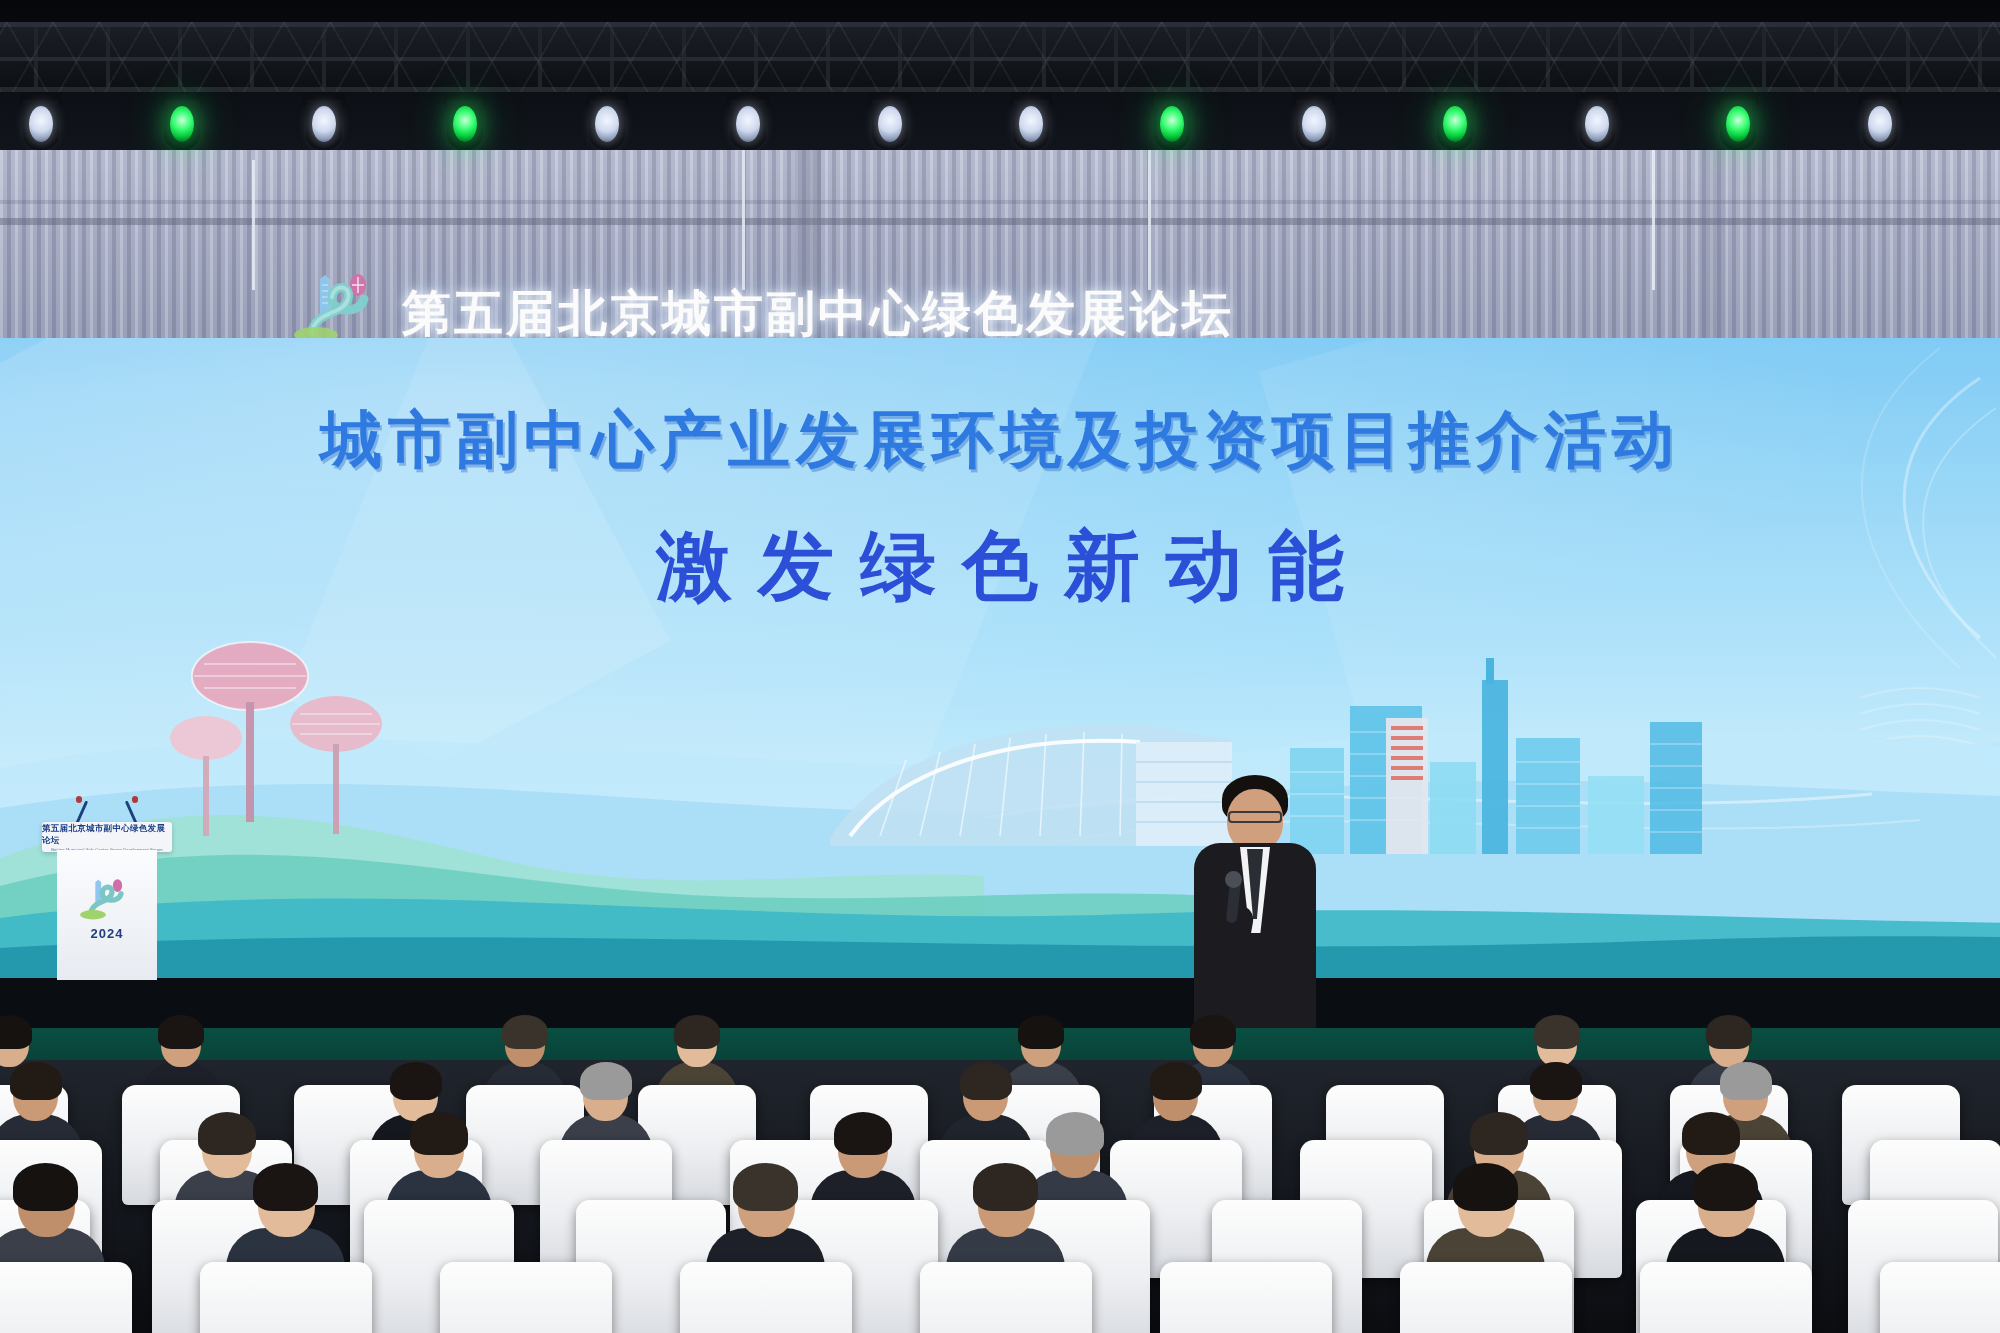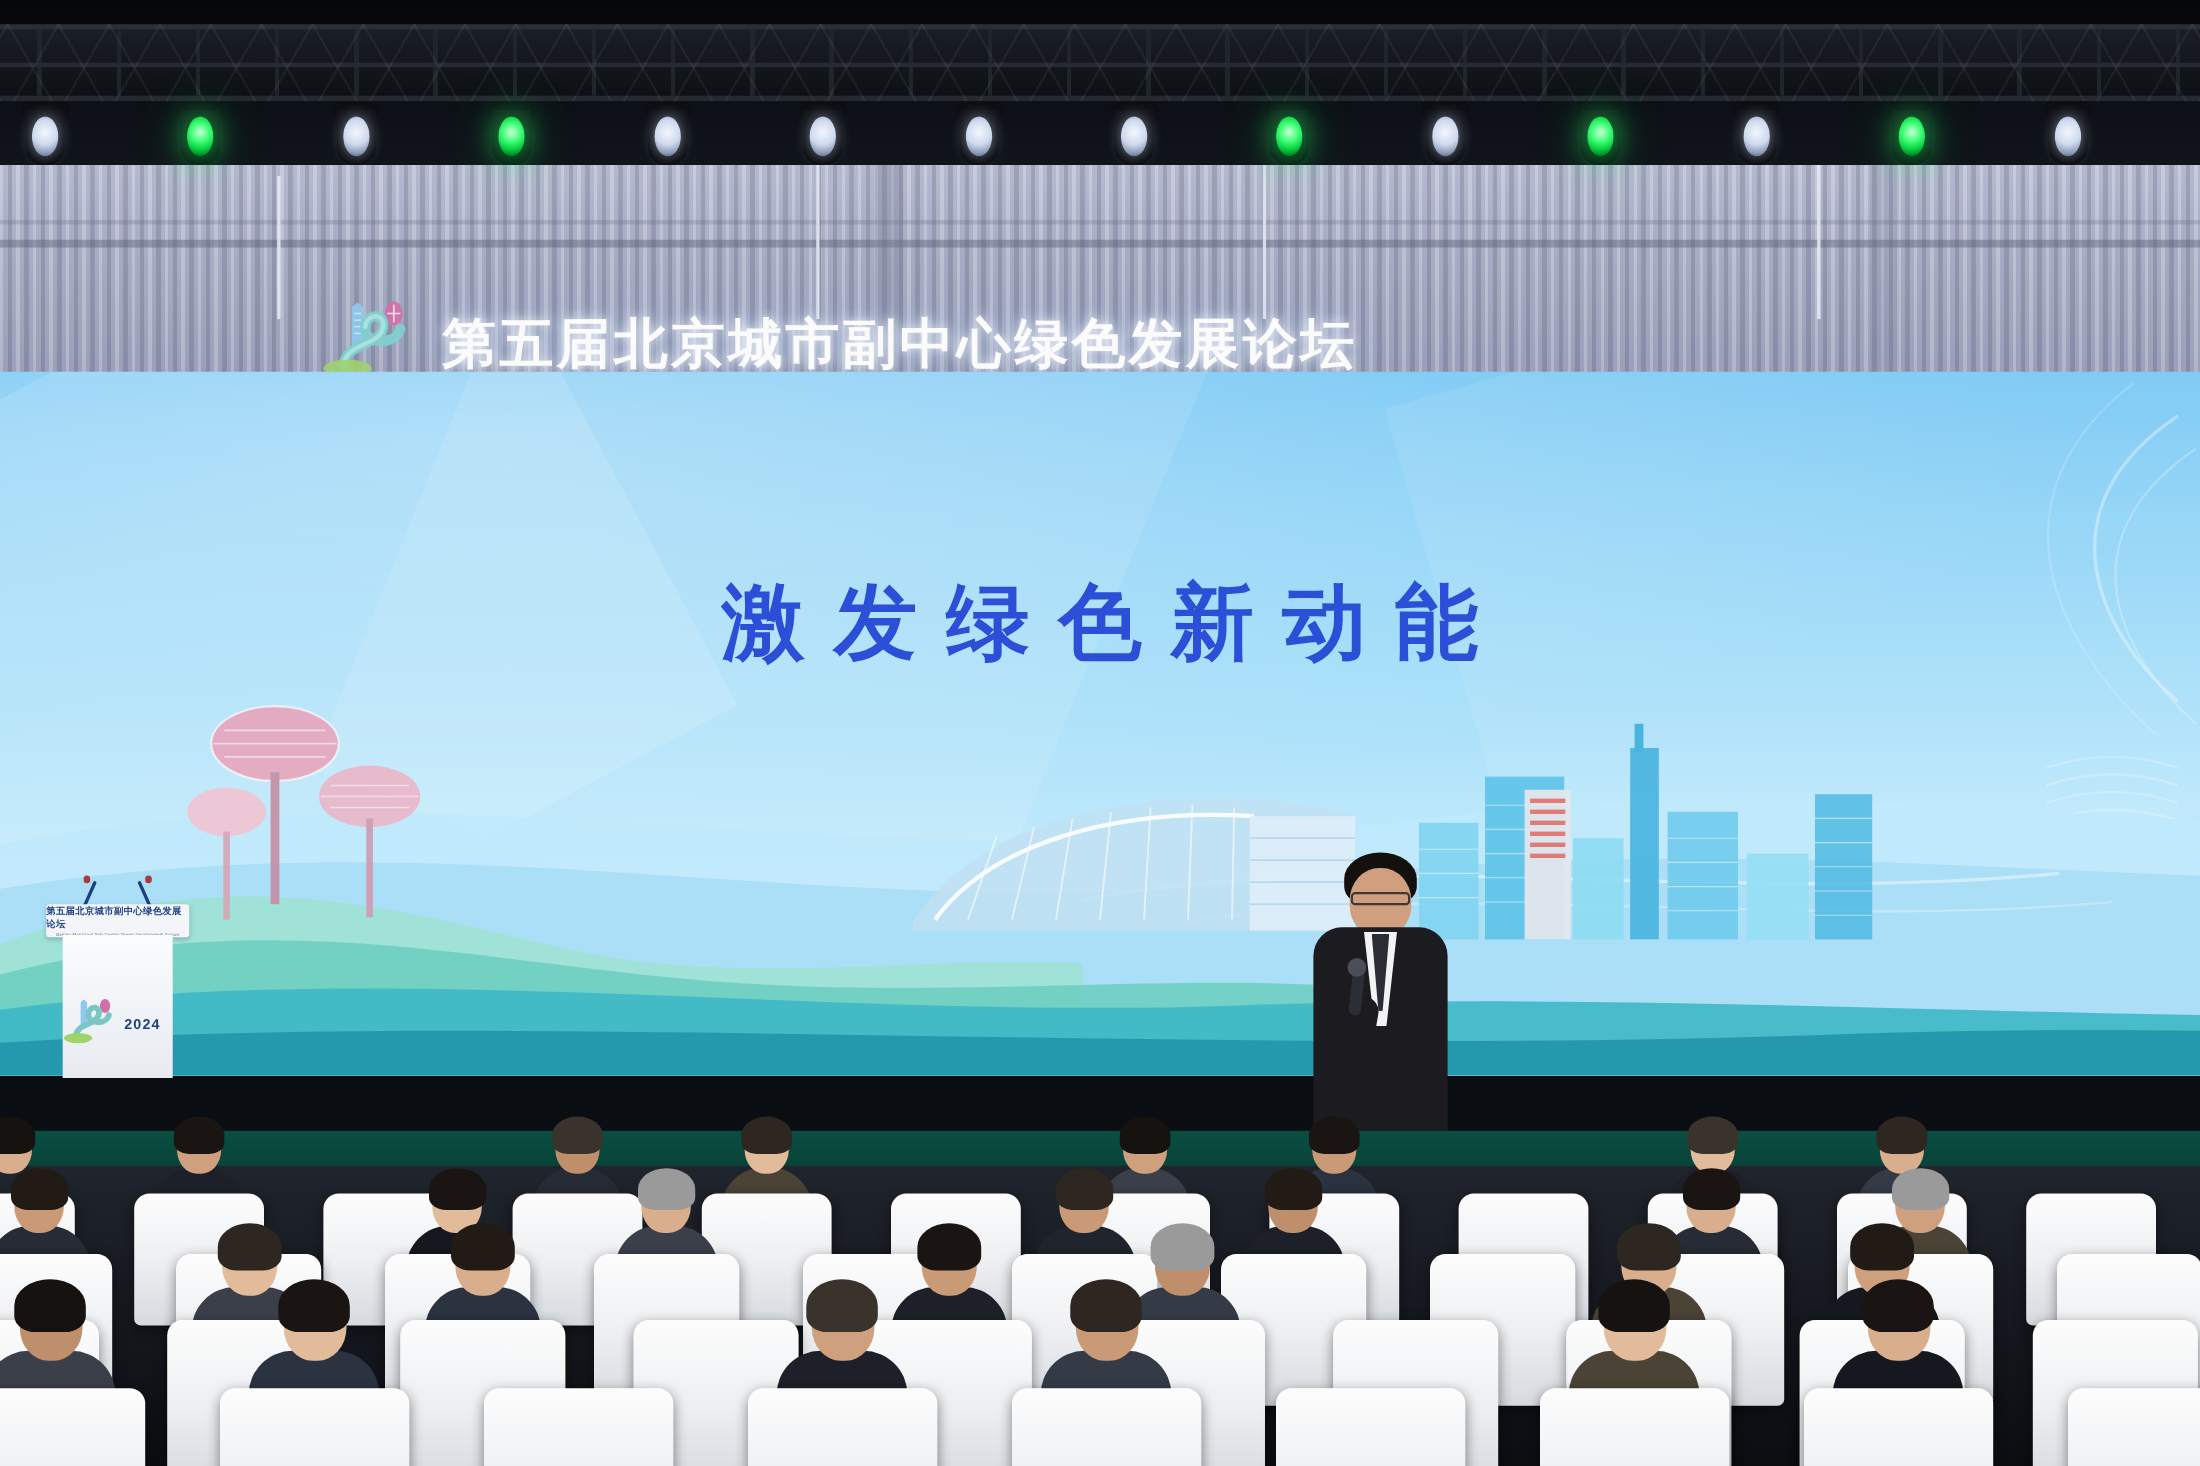--- a/index.html
+++ b/index.html
@@ -141,21 +141,21 @@
   .podium-top{
     position:absolute;left:0;top:22px;width:130px;height:30px;background:#f3f5f8;
     border-radius:3px;box-shadow:0 2px 5px rgba(0,0,0,.18);
     display:flex;flex-direction:column;align-items:center;justify-content:center;
   }
   .podium-top .pline1{font-size:8.5px;color:#1b3f86;font-weight:700;letter-spacing:.3px;}
   .podium-top .pline2{font-size:4px;color:#5d6f95;letter-spacing:.2px;}
   .podium-body{
     position:absolute;left:15px;top:50px;width:100px;height:130px;
     background:linear-gradient(180deg,#fbfcfe,#e7ebf1);
-    display:flex;flex-direction:row;align-items:center;padding-top:26px;
+    display:flex;flex-direction:column;align-items:center;padding-top:26px;
   }
   .podium-year{font-size:13px;font-weight:800;color:#23407c;letter-spacing:1px;margin-top:4px;}
   .mic{position:absolute;background:#1c3f7d;border-radius:2px;}
 
   
   .floor{
     position:absolute;left:0;top:1060px;width:2000px;height:273px;
     background:linear-gradient(#20242c 0%, #14171d 55%, #0b0d11 100%);
   }
   .chair{
@@ -296,20 +296,21 @@
       <path d="M600 10 C470 110 520 240 620 330" stroke="#ffffff" stroke-width="2" fill="none" opacity=".35"></path>
       <g opacity=".45">
         <path d="M520 360 q60 -20 120 0" stroke="#ffffff" stroke-width="2" fill="none"></path>
         <path d="M520 376 q60 -20 120 0" stroke="#ffffff" stroke-width="2" fill="none"></path>
         <path d="M520 392 q60 -20 120 0" stroke="#ffffff" stroke-width="2" fill="none"></path>
         <path d="M520 408 q60 -20 120 0" stroke="#ffffff" stroke-width="2" fill="none"></path>
         <path d="M520 424 q60 -20 120 0" stroke="#ffffff" stroke-width="2" fill="none"></path>
       </g>
     </svg>
 
+    <div class="scr-title1">城市副中心产业发展环境及投资项目推介活动</div>
     <div class="scr-title2">激发绿色新动能</div>
 
     <svg class="wave" style="bottom:0;height:360px" viewBox="0 0 2000 360" preserveAspectRatio="none">
 
       <path d="M0 150 C 320 70 700 190 1060 130 C 1420 70 1760 170 2000 120 L2000 360 L0 360 Z" fill="#bfe9fb" opacity=".85"></path>
       <path d="M0 190 C 360 120 640 230 1000 180 C 1380 128 1720 214 2000 166 L2000 360 L0 360 Z" fill="#a8def6" opacity=".9"></path>
 
       <path d="M0 240 C 180 160 300 210 430 245 C 560 280 700 250 820 258 L820 360 L0 360 Z" fill="#9fe2d6" opacity=".95"></path>
       <path d="M0 268 C 200 206 340 252 520 272 C 700 292 860 268 1010 278 L1010 360 L0 360 Z" fill="#6ecfc2" opacity=".9"></path>
 

